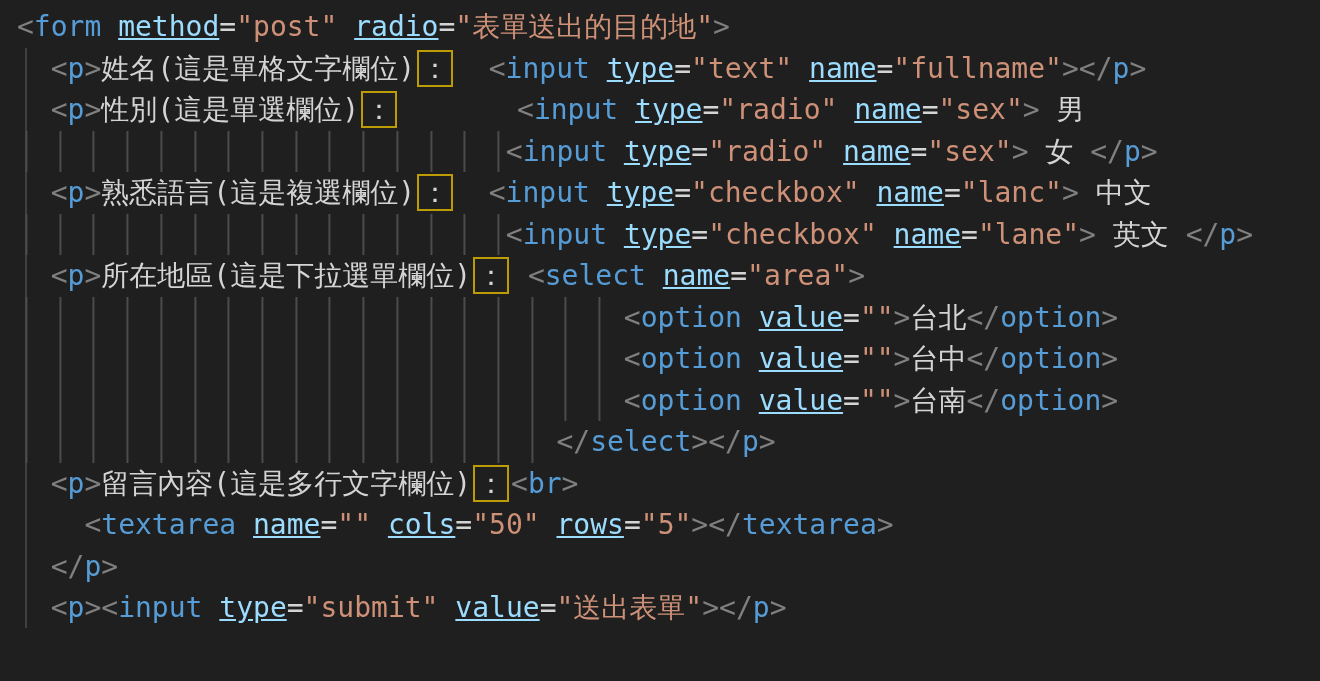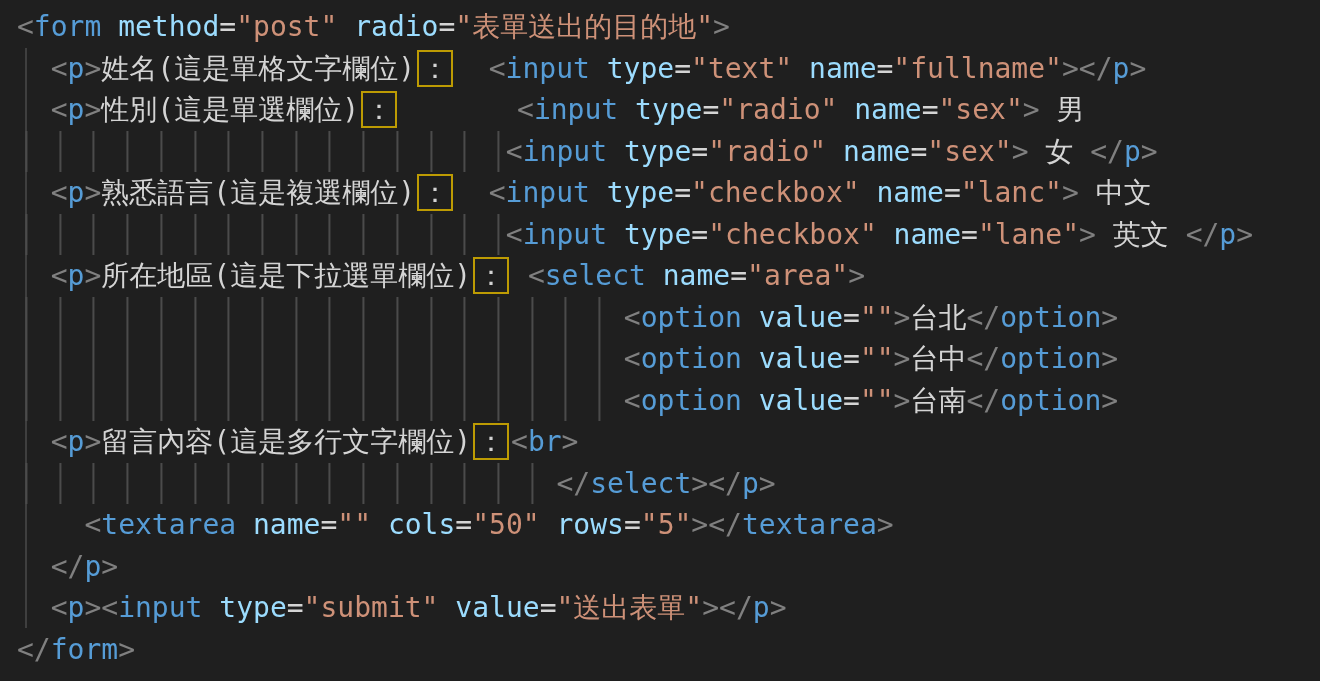--- a/index.html
+++ b/index.html
@@ -21,21 +21,21 @@
   .code-area { position: relative; z-index: 1; }
 
   .line {
     height: 41.5px;
     line-height: 41.5px;
     white-space: pre;
   }
 
   .seg-p   { color: var(--punct,  #808080); }
   .seg-t   { color: var(--tag,    #569cd6); }
-  .seg-a   { color: var(--attr,   #9cdcfe); }
+  .seg-a   { color: var(--attr,   #9cdcfe); text-decoration: underline; }
   .seg-eq  { color: var(--equals, #d4d4d4); }
   .seg-s   { color: var(--string, #ce9178); }
   .seg-x   { color: var(--text,   #d4d4d4); }
 
   .seg-box {
     color: var(--text, #d4d4d4);
     border: 2px solid var(--boxBorder, #bd9b03);
     padding: 0 2px;
     margin: 0 2px;
   }
@@ -74,20 +74,19 @@
       <div class="line"><span class="seg-p">&lt;</span><span class="seg-t">form</span><span class="seg-x"> </span><span class="seg-a">method</span><span class="seg-eq">=</span><span class="seg-s">"post"</span><span class="seg-x"> </span><span class="seg-a">radio</span><span class="seg-eq">=</span><span class="seg-s">"表單送出的目的地"</span><span class="seg-p">&gt;</span></div>
       <div class="line"><span class="seg-x">  </span><span class="seg-p">&lt;</span><span class="seg-t">p</span><span class="seg-p">&gt;</span><span class="seg-x">姓名(這是單格文字欄位)</span><span class="seg-box">：</span><span class="seg-x">  </span><span class="seg-p">&lt;</span><span class="seg-t">input</span><span class="seg-x"> </span><span class="seg-a">type</span><span class="seg-eq">=</span><span class="seg-s">"text"</span><span class="seg-x"> </span><span class="seg-a">name</span><span class="seg-eq">=</span><span class="seg-s">"fullname"</span><span class="seg-p">&gt;</span><span class="seg-p">&lt;/</span><span class="seg-t">p</span><span class="seg-p">&gt;</span></div>
       <div class="line"><span class="seg-x">  </span><span class="seg-p">&lt;</span><span class="seg-t">p</span><span class="seg-p">&gt;</span><span class="seg-x">性別(這是單選欄位)</span><span class="seg-box">：</span><span class="seg-x">       </span><span class="seg-p">&lt;</span><span class="seg-t">input</span><span class="seg-x"> </span><span class="seg-a">type</span><span class="seg-eq">=</span><span class="seg-s">"radio"</span><span class="seg-x"> </span><span class="seg-a">name</span><span class="seg-eq">=</span><span class="seg-s">"sex"</span><span class="seg-p">&gt;</span><span class="seg-x"> 男</span></div>
       <div class="line"><span class="guides" style="width: 29ch;"></span><span class="seg-p">&lt;</span><span class="seg-t">input</span><span class="seg-x"> </span><span class="seg-a">type</span><span class="seg-eq">=</span><span class="seg-s">"radio"</span><span class="seg-x"> </span><span class="seg-a">name</span><span class="seg-eq">=</span><span class="seg-s">"sex"</span><span class="seg-p">&gt;</span><span class="seg-x"> 女 </span><span class="seg-p">&lt;/</span><span class="seg-t">p</span><span class="seg-p">&gt;</span></div>
       <div class="line"><span class="seg-x">  </span><span class="seg-p">&lt;</span><span class="seg-t">p</span><span class="seg-p">&gt;</span><span class="seg-x">熟悉語言(這是複選欄位)</span><span class="seg-box">：</span><span class="seg-x">  </span><span class="seg-p">&lt;</span><span class="seg-t">input</span><span class="seg-x"> </span><span class="seg-a">type</span><span class="seg-eq">=</span><span class="seg-s">"checkbox"</span><span class="seg-x"> </span><span class="seg-a">name</span><span class="seg-eq">=</span><span class="seg-s">"lanc"</span><span class="seg-p">&gt;</span><span class="seg-x"> 中文</span></div>
       <div class="line"><span class="guides" style="width: 29ch;"></span><span class="seg-p">&lt;</span><span class="seg-t">input</span><span class="seg-x"> </span><span class="seg-a">type</span><span class="seg-eq">=</span><span class="seg-s">"checkbox"</span><span class="seg-x"> </span><span class="seg-a">name</span><span class="seg-eq">=</span><span class="seg-s">"lane"</span><span class="seg-p">&gt;</span><span class="seg-x"> 英文 </span><span class="seg-p">&lt;/</span><span class="seg-t">p</span><span class="seg-p">&gt;</span></div>
       <div class="line"><span class="seg-x">  </span><span class="seg-p">&lt;</span><span class="seg-t">p</span><span class="seg-p">&gt;</span><span class="seg-x">所在地區(這是下拉選單欄位)</span><span class="seg-box">：</span><span class="seg-x"> </span><span class="seg-p">&lt;</span><span class="seg-t">select</span><span class="seg-x"> </span><span class="seg-a">name</span><span class="seg-eq">=</span><span class="seg-s">"area"</span><span class="seg-p">&gt;</span></div>
       <div class="line"><span class="guides" style="width: 36ch;"></span><span class="seg-p">&lt;</span><span class="seg-t">option</span><span class="seg-x"> </span><span class="seg-a">value</span><span class="seg-eq">=</span><span class="seg-s">""</span><span class="seg-p">&gt;</span><span class="seg-x">台北</span><span class="seg-p">&lt;/</span><span class="seg-t">option</span><span class="seg-p">&gt;</span></div>
       <div class="line"><span class="guides" style="width: 36ch;"></span><span class="seg-p">&lt;</span><span class="seg-t">option</span><span class="seg-x"> </span><span class="seg-a">value</span><span class="seg-eq">=</span><span class="seg-s">""</span><span class="seg-p">&gt;</span><span class="seg-x">台中</span><span class="seg-p">&lt;/</span><span class="seg-t">option</span><span class="seg-p">&gt;</span></div>
       <div class="line"><span class="guides" style="width: 36ch;"></span><span class="seg-p">&lt;</span><span class="seg-t">option</span><span class="seg-x"> </span><span class="seg-a">value</span><span class="seg-eq">=</span><span class="seg-s">""</span><span class="seg-p">&gt;</span><span class="seg-x">台南</span><span class="seg-p">&lt;/</span><span class="seg-t">option</span><span class="seg-p">&gt;</span></div>
+      <div class="line"><span class="guides" style="width: 32ch;"></span><span class="seg-p">&lt;/</span><span class="seg-t">select</span><span class="seg-p">&gt;</span><span class="seg-p">&lt;/</span><span class="seg-t">p</span><span class="seg-p">&gt;</span></div>
       <div class="line"><span class="seg-x">  </span><span class="seg-p">&lt;</span><span class="seg-t">p</span><span class="seg-p">&gt;</span><span class="seg-x">留言內容(這是多行文字欄位)</span><span class="seg-box">：</span><span class="seg-p">&lt;</span><span class="seg-t">br</span><span class="seg-p">&gt;</span></div>
-      <div class="line"><span class="guides" style="width: 32ch;"></span><span class="seg-p">&lt;/</span><span class="seg-t">select</span><span class="seg-p">&gt;</span><span class="seg-p">&lt;/</span><span class="seg-t">p</span><span class="seg-p">&gt;</span></div>
       <div class="line"><span class="seg-x">    </span><span class="seg-p">&lt;</span><span class="seg-t">textarea</span><span class="seg-x"> </span><span class="seg-a">name</span><span class="seg-eq">=</span><span class="seg-s">""</span><span class="seg-x"> </span><span class="seg-a">cols</span><span class="seg-eq">=</span><span class="seg-s">"50"</span><span class="seg-x"> </span><span class="seg-a">rows</span><span class="seg-eq">=</span><span class="seg-s">"5"</span><span class="seg-p">&gt;</span><span class="seg-p">&lt;/</span><span class="seg-t">textarea</span><span class="seg-p">&gt;</span></div>
       <div class="line"><span class="seg-x">  </span><span class="seg-p">&lt;/</span><span class="seg-t">p</span><span class="seg-p">&gt;</span></div>
       <div class="line"><span class="seg-x">  </span><span class="seg-p">&lt;</span><span class="seg-t">p</span><span class="seg-p">&gt;</span><span class="seg-p">&lt;</span><span class="seg-t">input</span><span class="seg-x"> </span><span class="seg-a">type</span><span class="seg-eq">=</span><span class="seg-s">"submit"</span><span class="seg-x"> </span><span class="seg-a">value</span><span class="seg-eq">=</span><span class="seg-s">"送出表單"</span><span class="seg-p">&gt;</span><span class="seg-p">&lt;/</span><span class="seg-t">p</span><span class="seg-p">&gt;</span></div>
-      <div class="line"><span class="seg-p">&lt;/</span><span class="seg-t">form</span><span class="seg-p">&gt;</span></div>
     </div>
 </div>
 
 </body></html>

